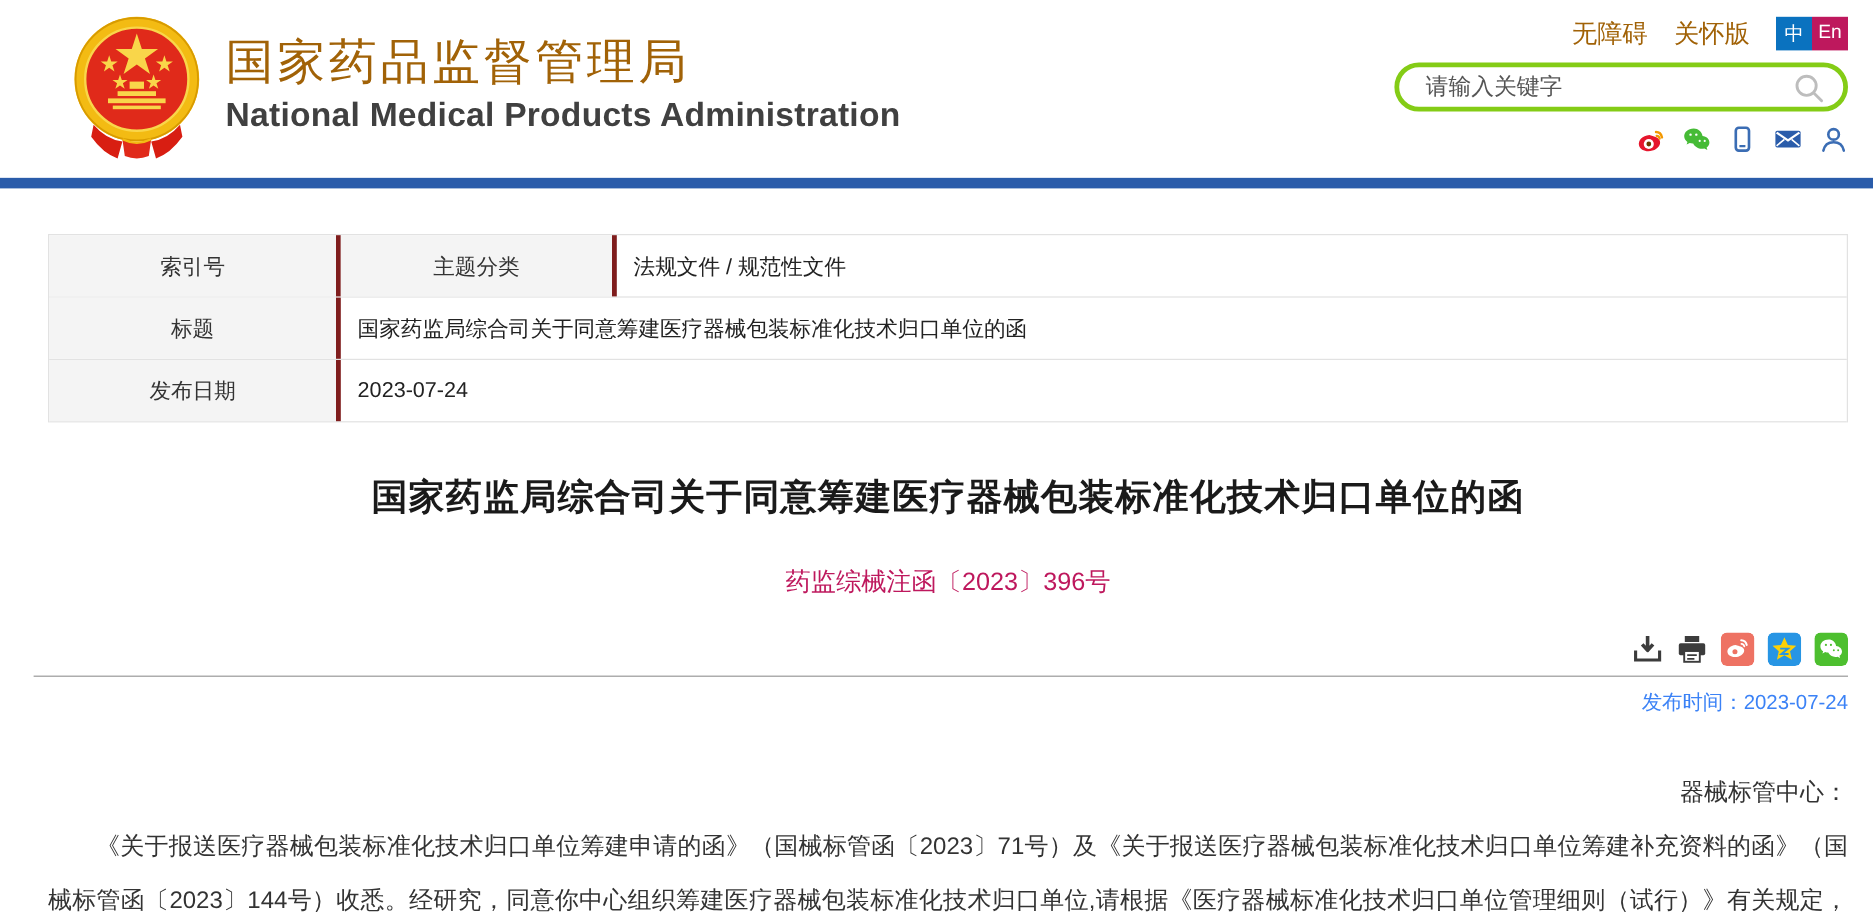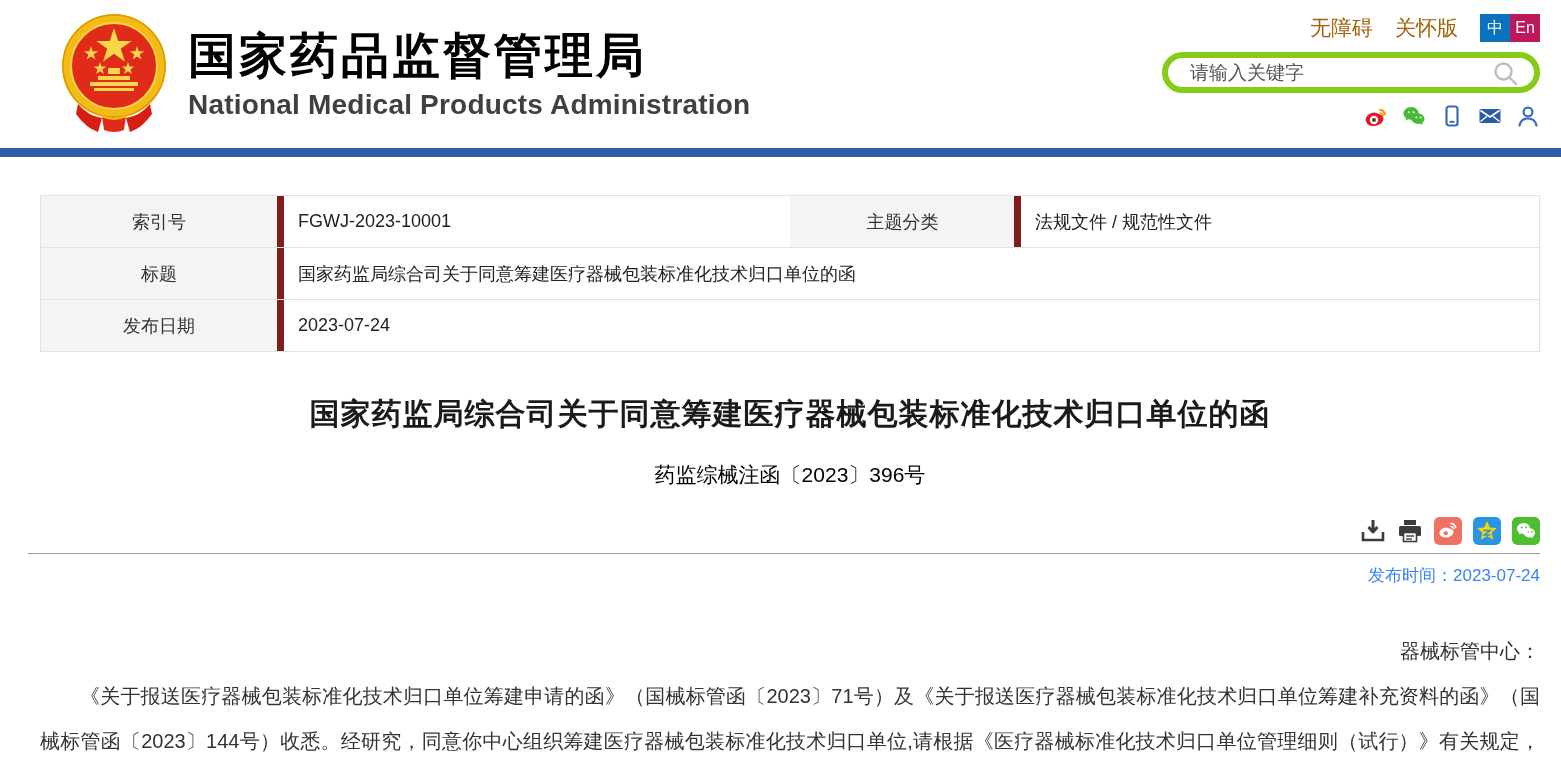--- a/index.html
+++ b/index.html
@@ -5,57 +5,57 @@
   * { margin:0; padding:0; box-sizing:border-box; }
   html,body { background:#ffffff; }
   body { font-family:"Liberation Sans","DejaVu Sans",sans-serif; color:#333; }
   .page { position:relative; width:1561px; height:770px; background:#fff; overflow:hidden; }
 
   
   .header { position:relative; width:100%; height:148px; background:#fff; }
   .logo-wrap { position:absolute; left:58px; top:12px; display:flex; align-items:flex-start; }
   .emblem { width:112px; height:122px; }
   .site-names { margin-left:18px; padding-top:18px; }
-  .site-name-zh { font-size:48px; font-weight:bold; color:#000000; letter-spacing:3px; line-height:1.1; }
+  .site-name-zh { font-size:40px; font-weight:normal; color:#a16207; letter-spacing:3px; line-height:1.1; }
   .site-name-en { font-size:28px; color:#404040; margin-top:6px; letter-spacing:0.2px;font-weight:bold; }
 
   .top-links { position:absolute; top:14px; right:21px; display:flex; align-items:center; height:28px; }
   .top-link { font-size:21px; color:#a16207; margin-right:22px; cursor:pointer; text-decoration:none; }
   .lang-btn { width:30px; height:28px; display:flex; align-items:center; justify-content:center;
               font-size:16px; color:#fff; cursor:pointer; }
   .lang-zh { background:#0a72bf; }
   .lang-en { background:#be185d; }
 
   .search-box { position:absolute; top:52px; right:21px; width:378px; height:41px;
-                border:6px solid #84cc16; border-radius:21px; display:flex; align-items:center;
+                border:4px solid #84cc16; border-radius:21px; display:flex; align-items:center;
                 padding:0 16px 0 22px; background:#fff; }
   .search-input { flex:1; border:none; outline:none; font-size:19px; color:#444;
                   font-family:"Liberation Sans","DejaVu Sans",sans-serif; background:transparent; }
   .search-input::placeholder { color:#555; opacity:1; }
   .search-mag { width:26px; height:26px; flex:0 0 auto; cursor:pointer; }
 
   .social-row { position:absolute; top:104px; right:21px; display:flex; align-items:center; gap:14px; }
   .social-ic { width:24px; height:24px; display:block; cursor:pointer; }
 
   .blue-bar { width:100%; height:9px; background:#2a5caa; }
 
   
   .content { position:relative; width:1500px; margin:0 auto 0 40px; }
   .meta-table { margin-top:38px; border:1px solid #e2e2e2; border-bottom:none; width:1500px; }
   .meta-row { display:flex; border-bottom:1px solid #e2e2e2; min-height:52px; }
   .meta-label { background:#f4f4f4; width:243px; flex:0 0 243px; display:flex; align-items:center;
-                justify-content:center; font-size:18px; color:#333; border-right:7px solid #7f1d1d; }
+                justify-content:center; font-size:18px; color:#333; border-right:4px solid #7f1d1d; }
   .meta-value { display:flex; align-items:center; padding-left:14px; font-size:18px; color:#222; }
   .w1 { flex:0 0 507px; width:507px; border-right:1px solid #f4f4f4; }
   .w2 { width:230px; flex:0 0 230px; }
   .grow { flex:1; }
 
   
   .doc-title { margin-top:42px; text-align:center; font-size:30px; font-weight:bold; color:#1a1a1a; letter-spacing:1px; }
-  .doc-number { margin-top:26px; text-align:center; font-size:21px; color:#000000; }
+  .doc-number { margin-top:36px; text-align:center; font-size:21px; color:#be185d; }
 
   .toolbar { margin-top:28px; display:flex; justify-content:flex-end; align-items:center; gap:11px; height:28px; }
   .tool-ic { width:26px; height:26px; cursor:pointer; display:block; }
   .share-ic { width:28px; height:28px; border-radius:5px; cursor:pointer; display:block; }
 
   .rule { margin-top:8px; margin-left:-12px; width:1512px; border-top:1px solid #9a9a9a; }
   .pub-row { margin-top:10px; text-align:right; font-size:17px; color:#999; }
   .pub-row span { color:#3b82f6; }
 
   
@@ -142,21 +142,20 @@
     </div>
   </div>
 
   <div class="blue-bar"></div>
 
   <div class="content">
 
     <div class="meta-table">
       <div class="meta-row">
         <div class="meta-label">索引号</div>
-        <div class="meta-value w1">FGWJ-2023-10001</div>
         <div class="meta-label w2">主题分类</div>
         <div class="meta-value grow">法规文件 / 规范性文件</div>
       </div>
       <div class="meta-row">
         <div class="meta-label">标题</div>
         <div class="meta-value grow">国家药监局综合司关于同意筹建医疗器械包装标准化技术归口单位的函</div>
       </div>
       <div class="meta-row">
         <div class="meta-label">发布日期</div>
         <div class="meta-value grow">2023-07-24</div>

